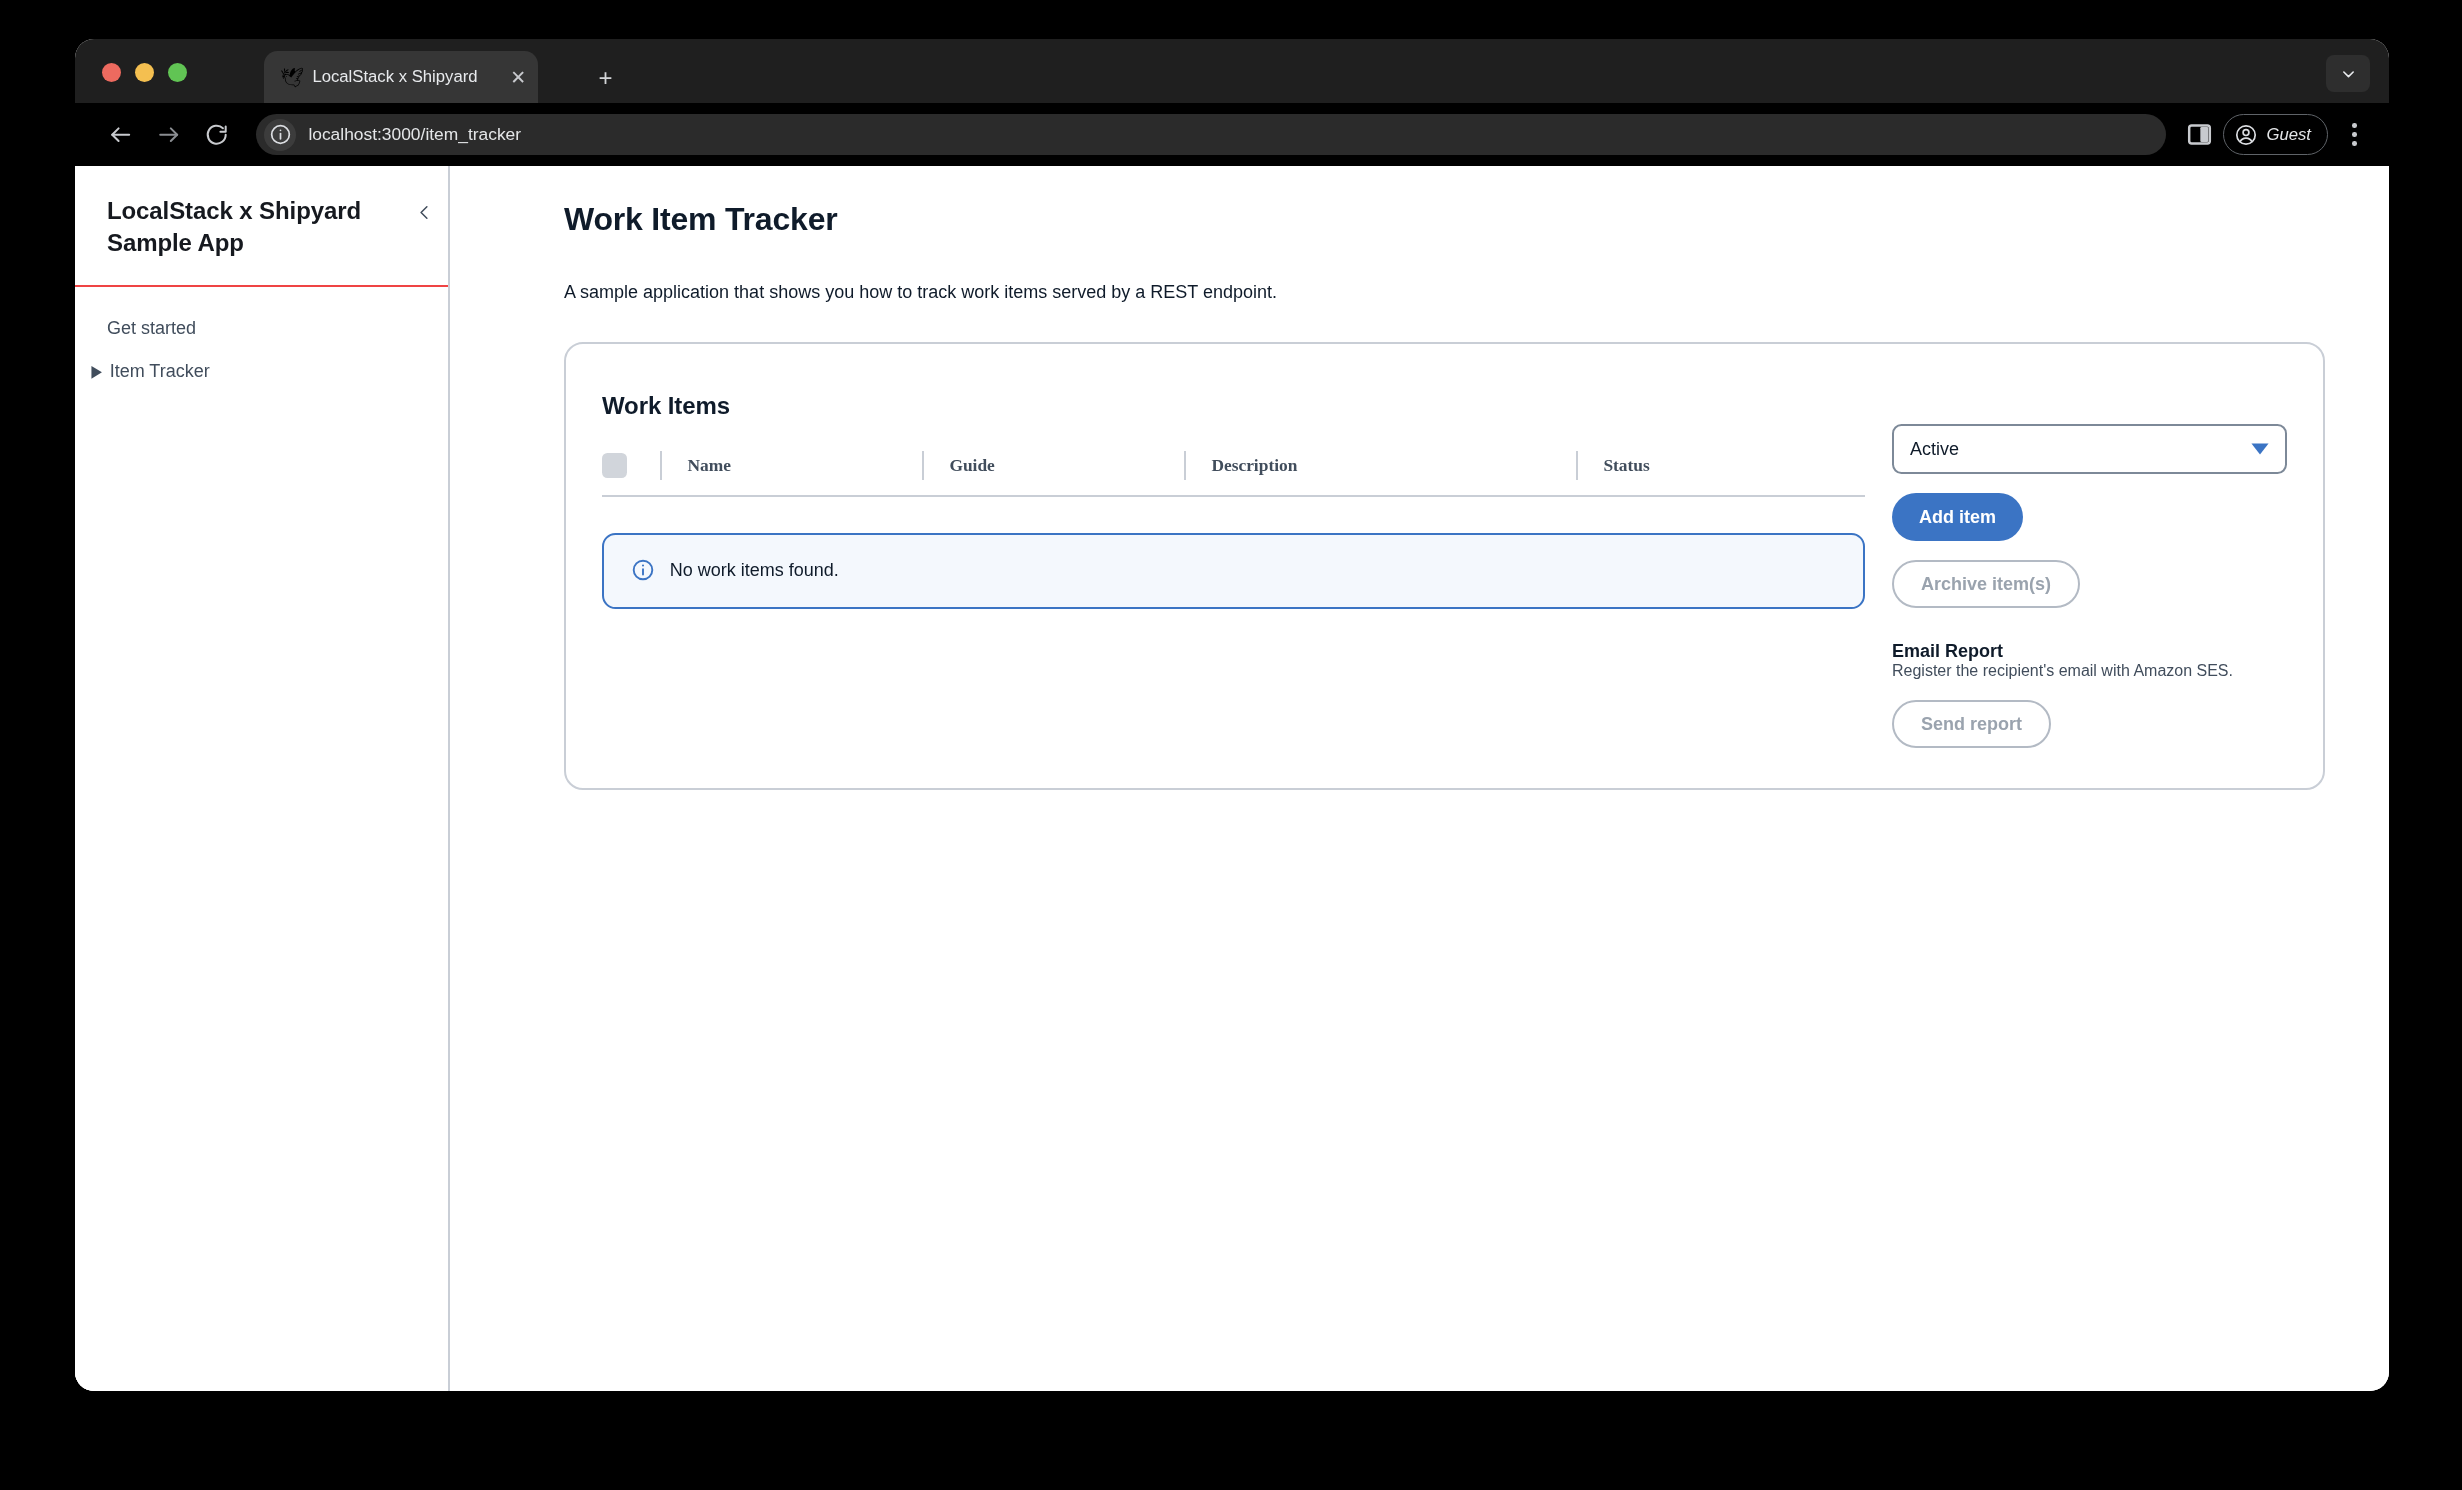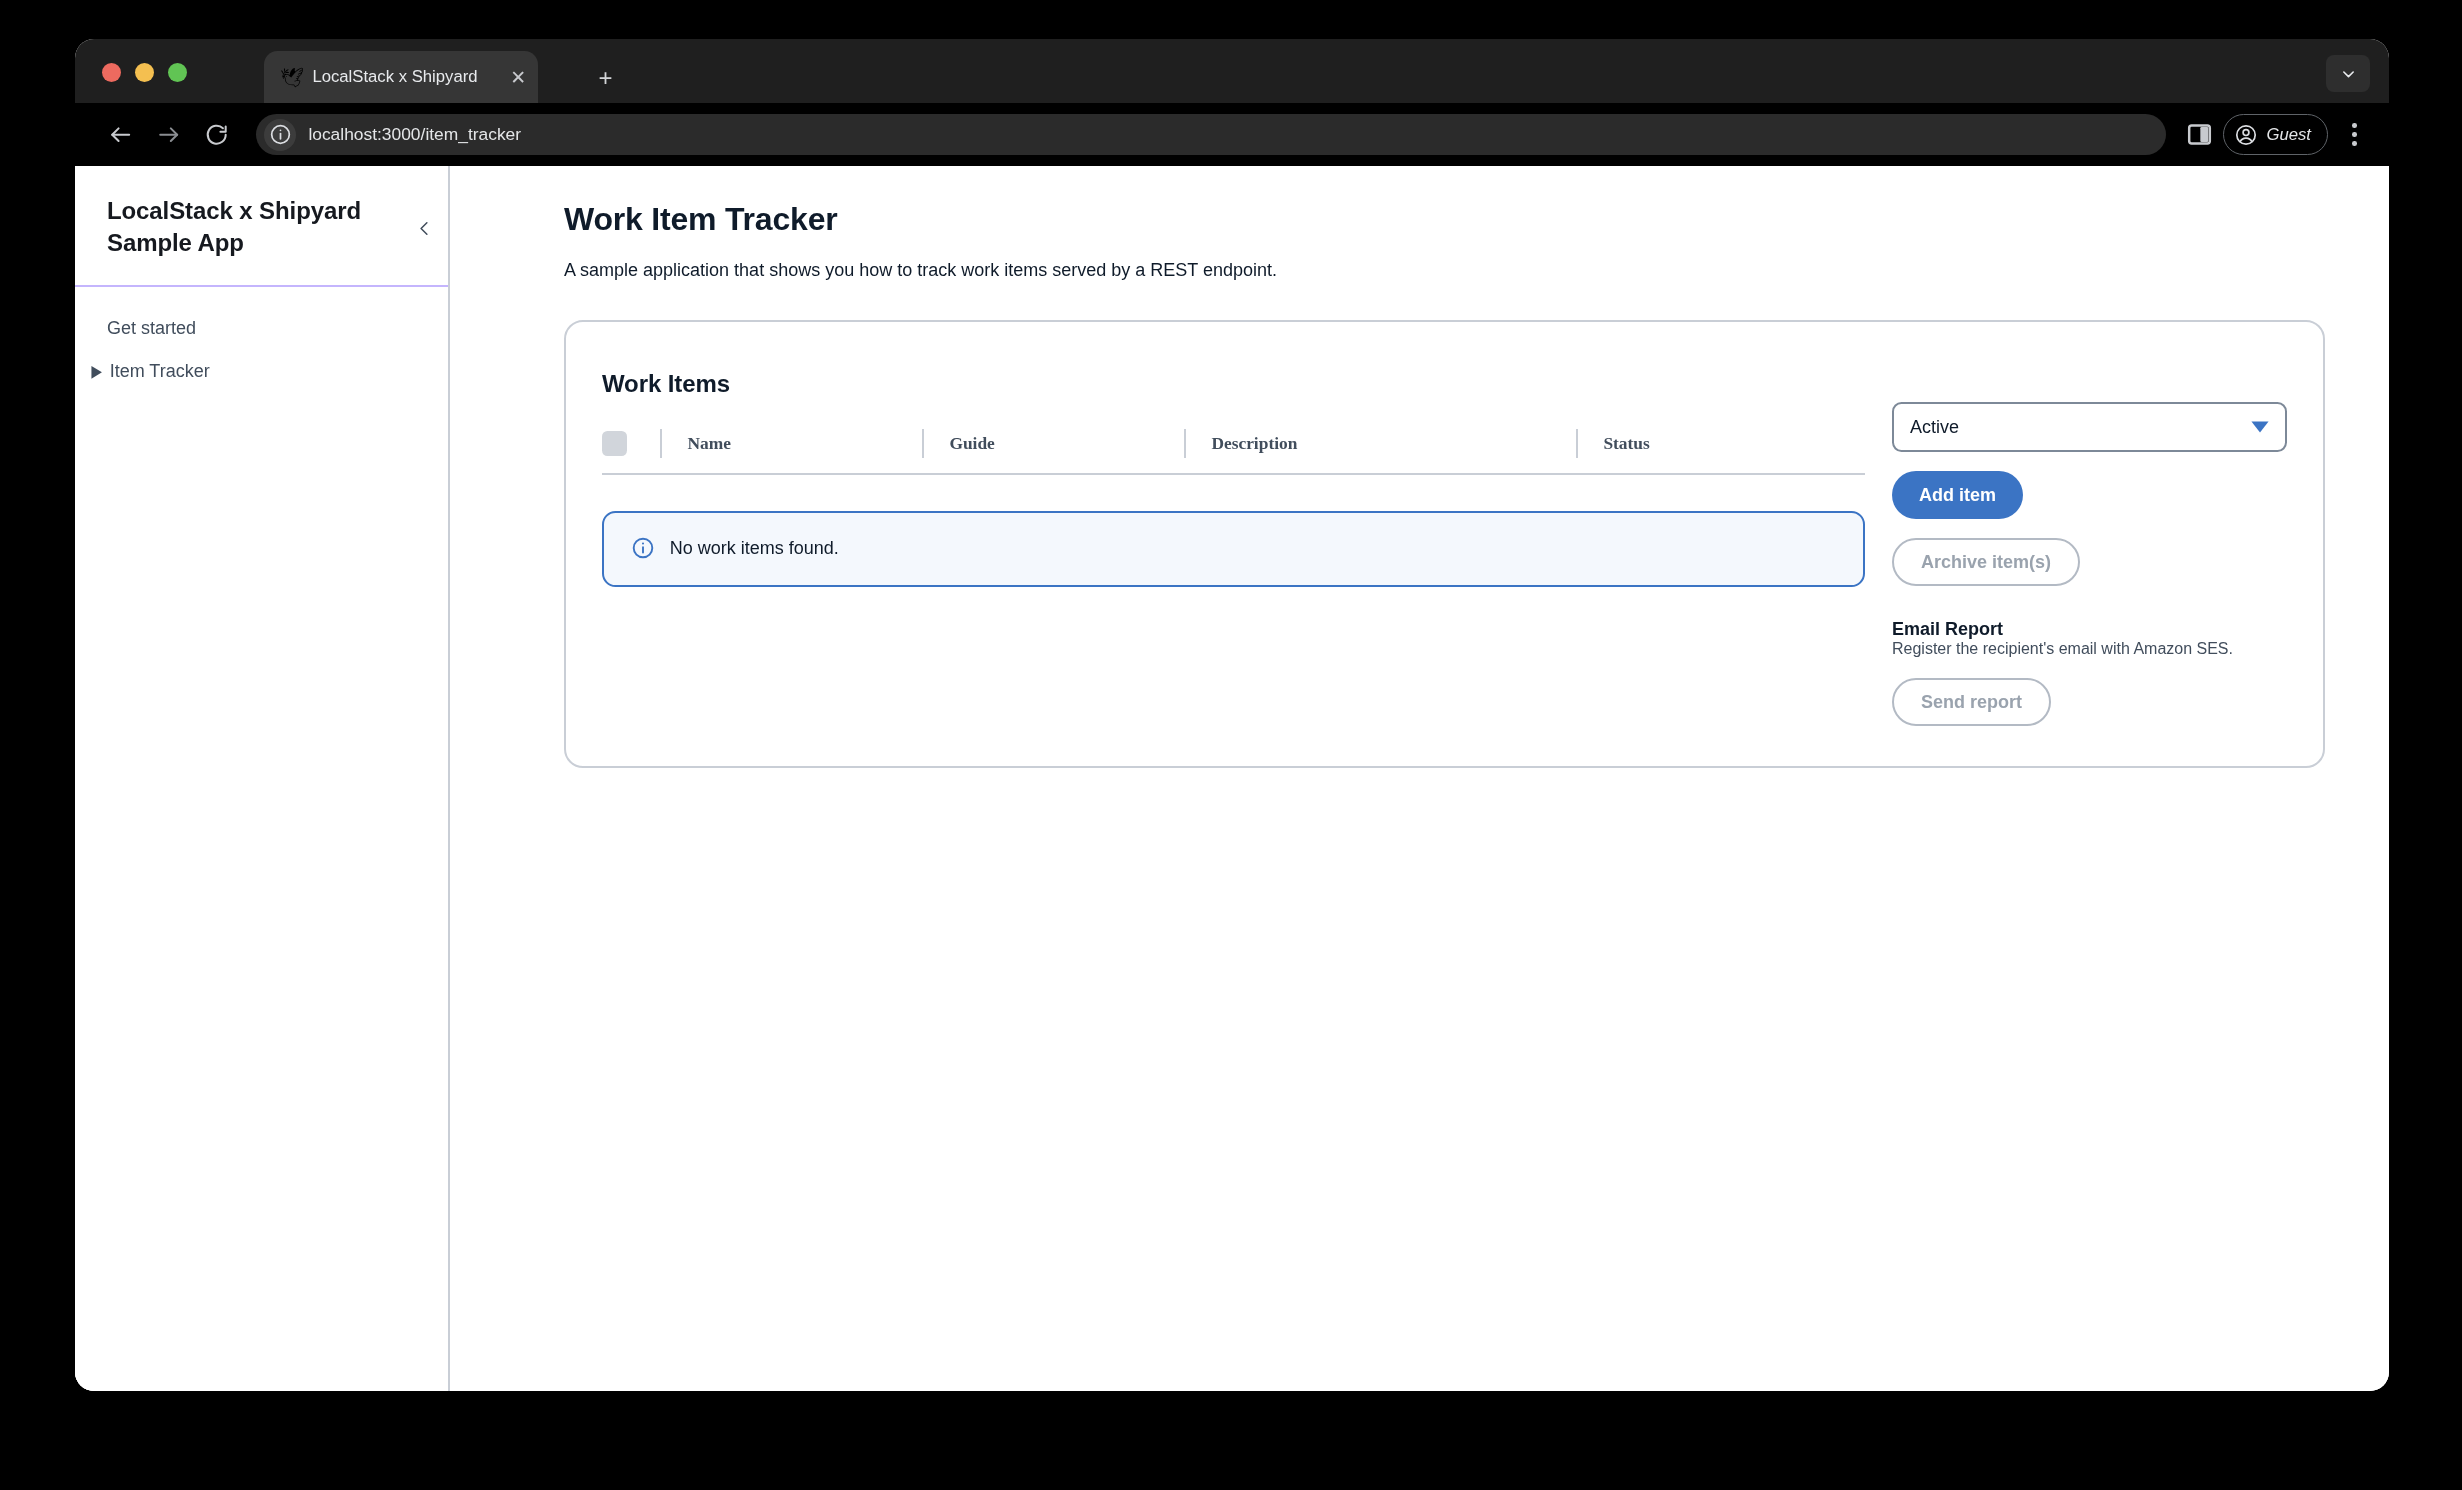--- a/index.html
+++ b/index.html
@@ -185,23 +185,23 @@
   #sidebar {
     width: 375px;
     flex: 0 0 auto;
     background: #ffffff;
     border-right: 2px solid #c9ced6;
     display: flex;
     flex-direction: column;
   }
   #sidebar-header {
     padding: 29px 10px 27px 32px;
-    border-bottom: 2px solid #c4b5fd;
-    display: flex;
-    align-items: center;
+    border-bottom: 2px solid #ef4444;
+    display: flex;
+    align-items: flex-start;
     gap: 8px;
   }
   #sidebar-title {
     flex: 1 1 auto;
     font-size: 24px;
     font-weight: bold;
     line-height: 1.32;
     color: #16191f;
     letter-spacing: -0.1px;
   }
@@ -238,21 +238,21 @@
     padding: 35px 64px 0 114px;
     overflow: hidden;
   }
   #page-title {
     font-size: 32px;
     font-weight: bold;
     color: #0f1b2a;
     letter-spacing: -0.2px;
   }
   #page-subtitle {
-    margin-top: 22px;
+    margin-top: 44px;
     font-size: 18px;
     color: #0f1b2a;
   }
 
   
   #work-items-card {
     margin-top: 39px;
     border: 2px solid #c9ced6;
     border-radius: 19px;
     background: #ffffff;

